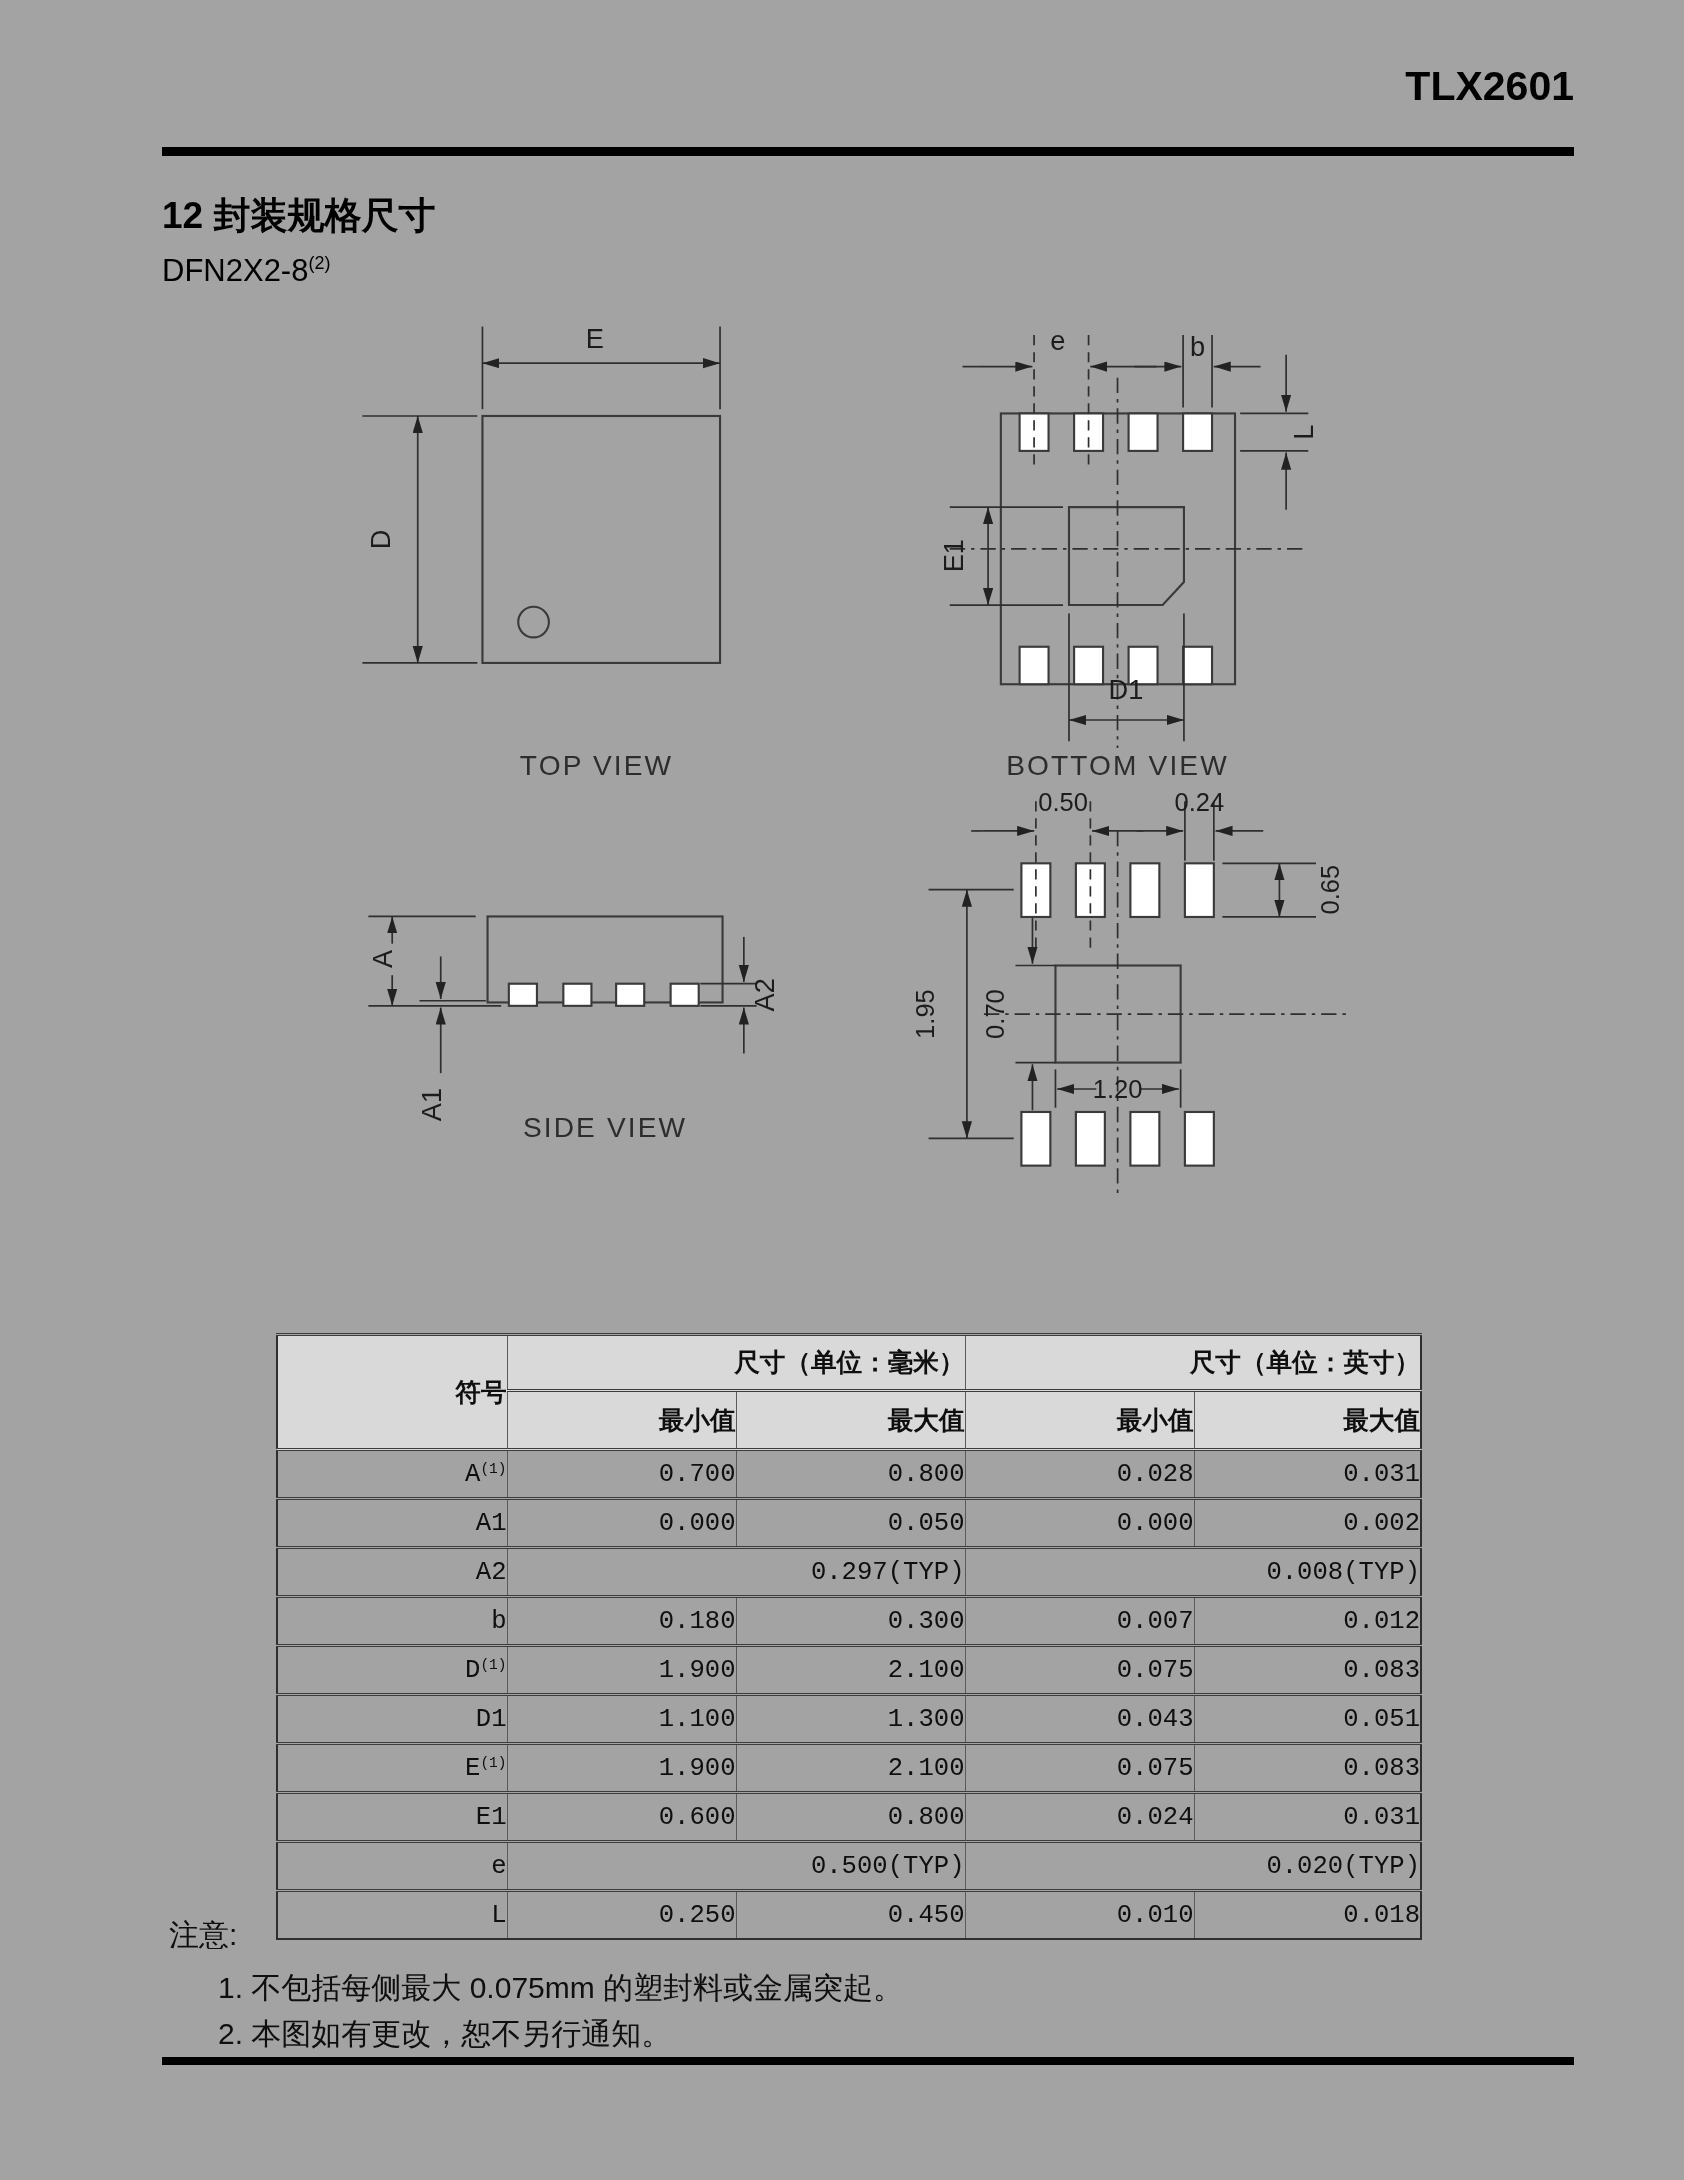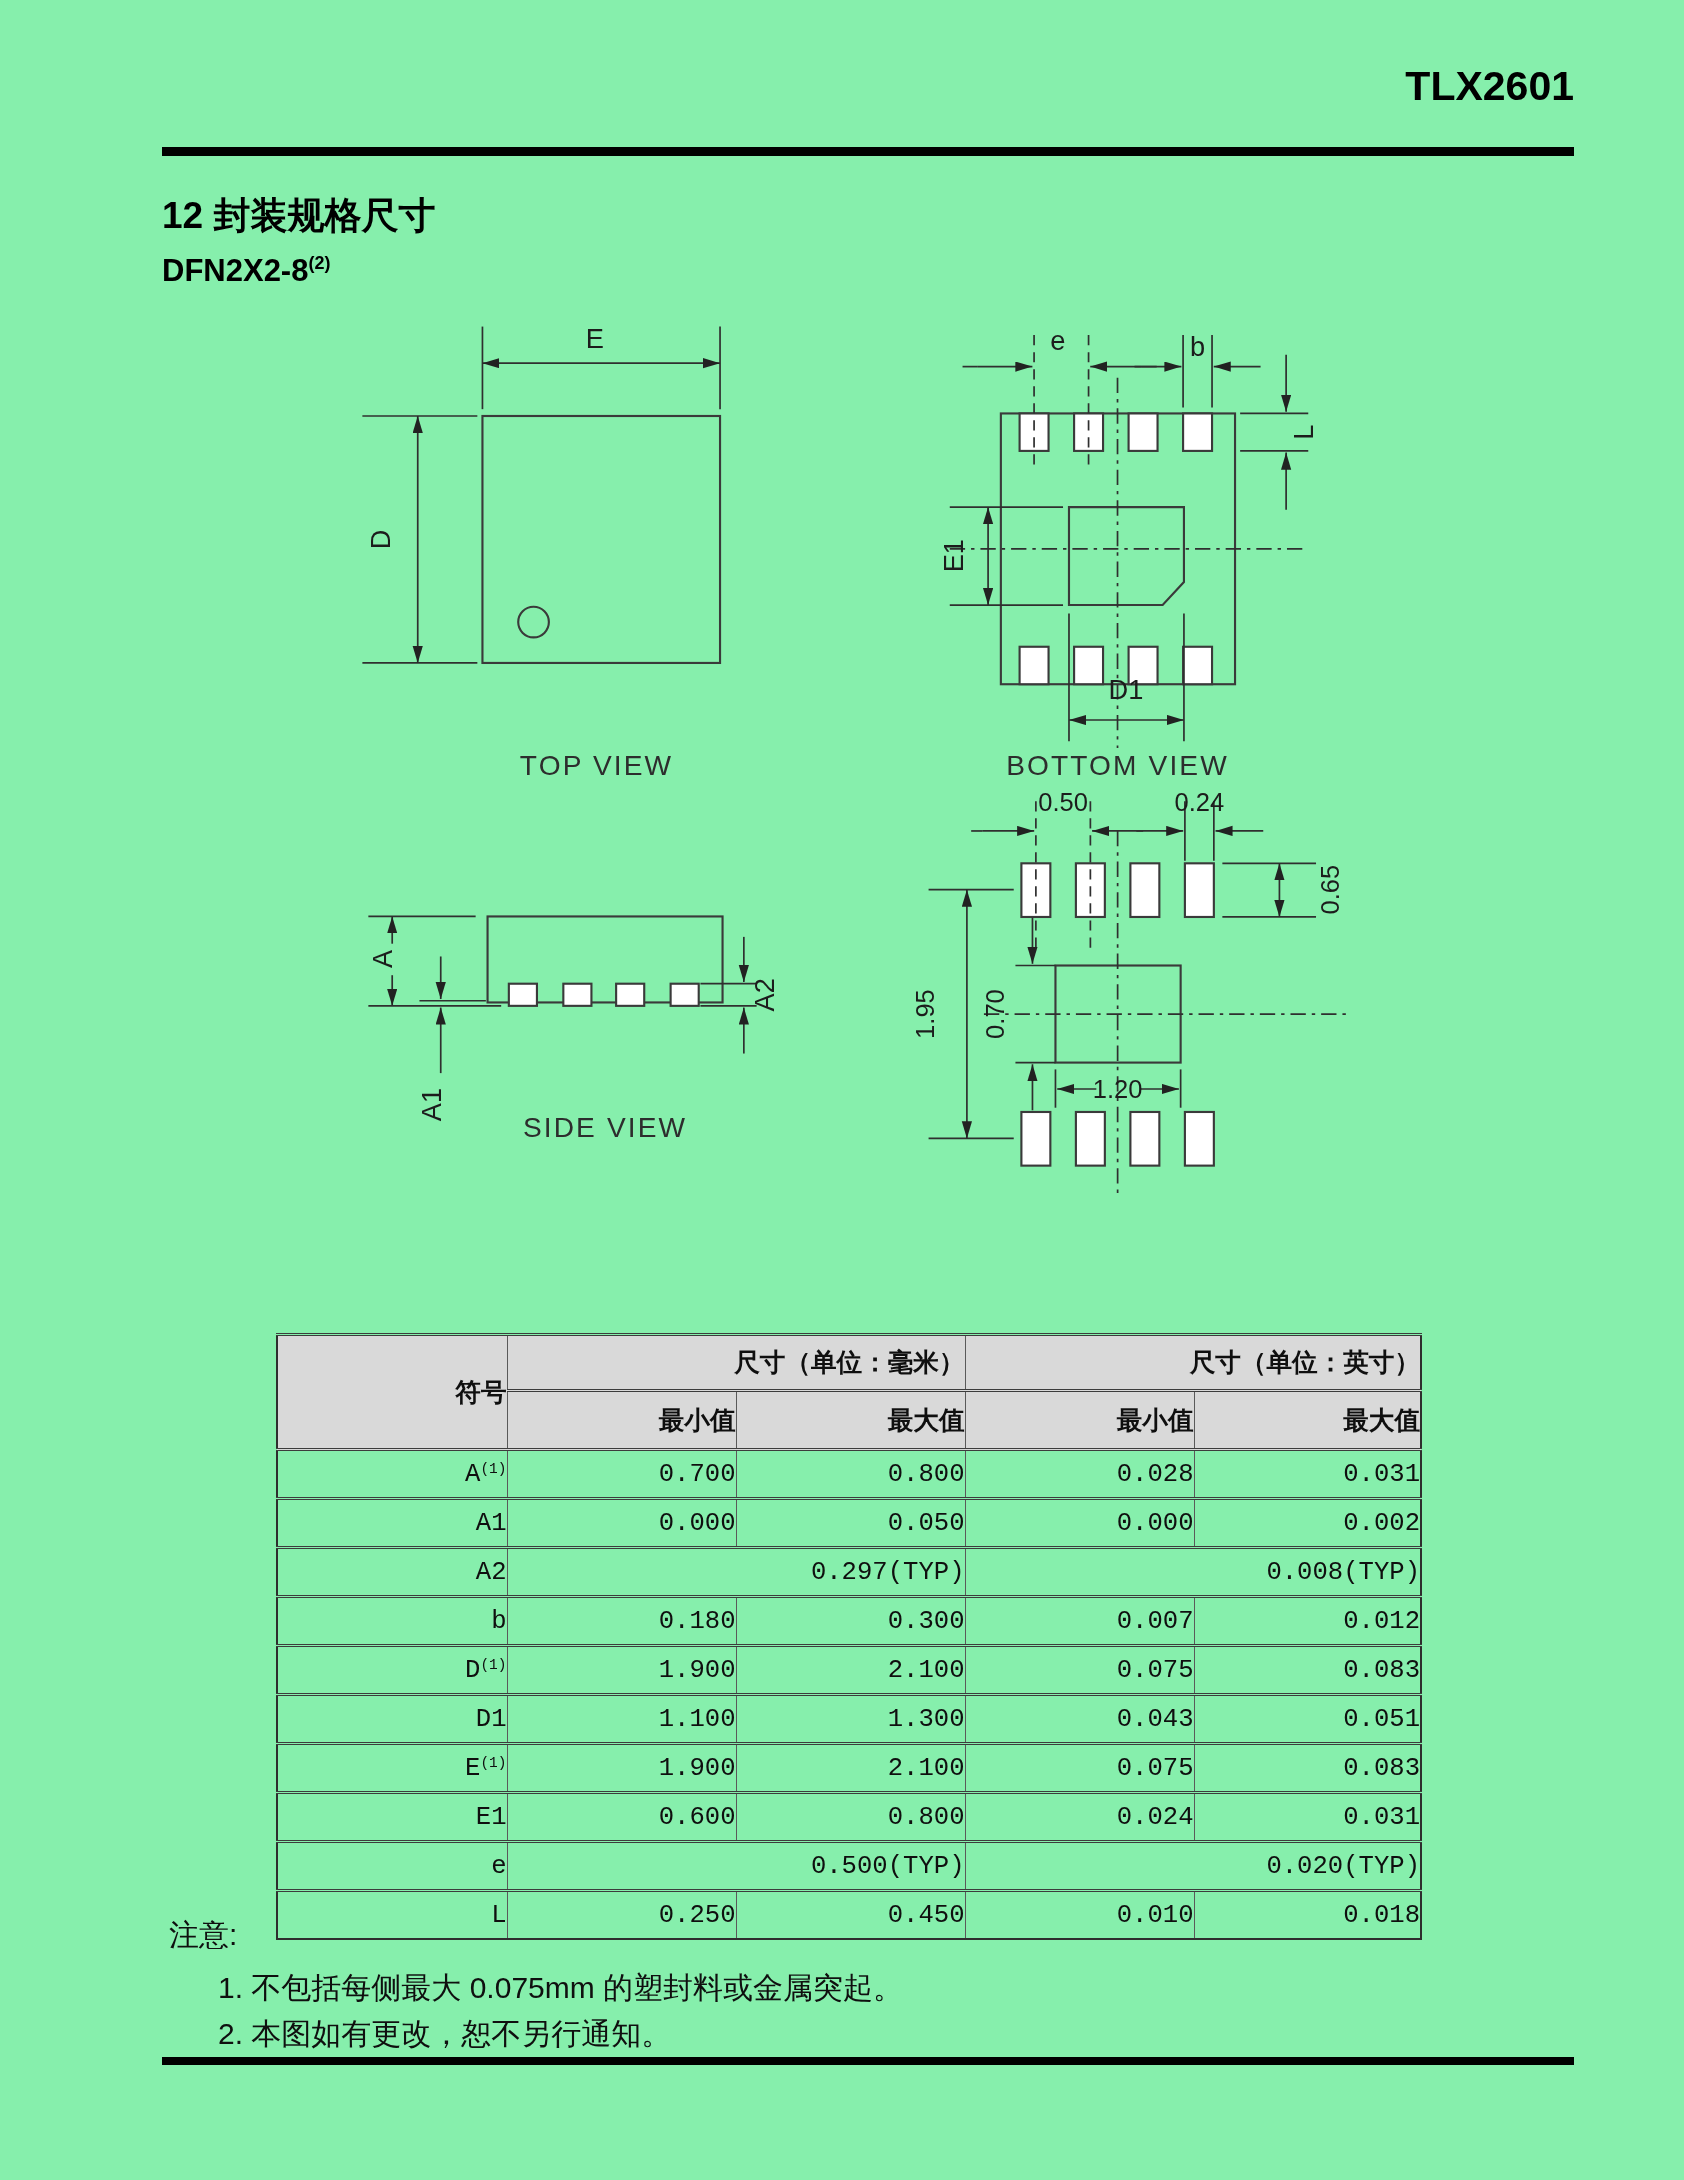--- a/index.html
+++ b/index.html
@@ -1,24 +1,24 @@
 <!DOCTYPE html>
 <html style="font-size:13.6px"><head>
 <meta charset="utf-8">
 <style>
   html,body{margin:0;padding:0;background:#ffffff;}
   body{font-family:"Liberation Sans","DejaVu Sans",sans-serif;color:#111;}
-  .page{position:relative;width:1685px;height:2181px;background:#86efac;overflow:hidden;}
+  .page{position:relative;width:1685px;height:2181px;background:#a3a3a3;overflow:hidden;}
 
   .doc-title{position:absolute;top:63px;left:162px;width:1412px;text-align:right;
              font-size:41px;font-weight:bold;color:#000;}
   .header-rule{position:absolute;top:147px;left:162px;width:1412px;height:9.4px;background:#000;}
 
   .section-title{position:absolute;top:191px;left:162px;font-size:37px;font-weight:bold;color:#000;}
-  .package-name{position:absolute;top:253px;left:162px;font-size:31px;font-weight:bold;color:#000;}
+  .package-name{position:absolute;top:253px;left:162px;font-size:31px;font-weight:normal;color:#000;}
   .package-name sup{font-size:18px;vertical-align:12px;}
 
   .svgdraw{position:absolute;}
   .outline{fill:none;stroke:#3a3a3a;stroke-width:2.5;}
   .padrect{fill:#ffffff;stroke:#3a3a3a;stroke-width:2.5;}
   .dim{stroke:#2f2f2f;stroke-width:2;fill:none;}
   .cl{stroke:#2f2f2f;stroke-width:2;fill:none;stroke-dasharray:18 7 4 7;}
   .dsh{stroke:#2f2f2f;stroke-width:2;fill:none;stroke-dasharray:12 8;}
   text{fill:#1c1c1c;font-family:"Liberation Sans","DejaVu Sans",sans-serif;}
   .dim-label{font-size:32px;}

